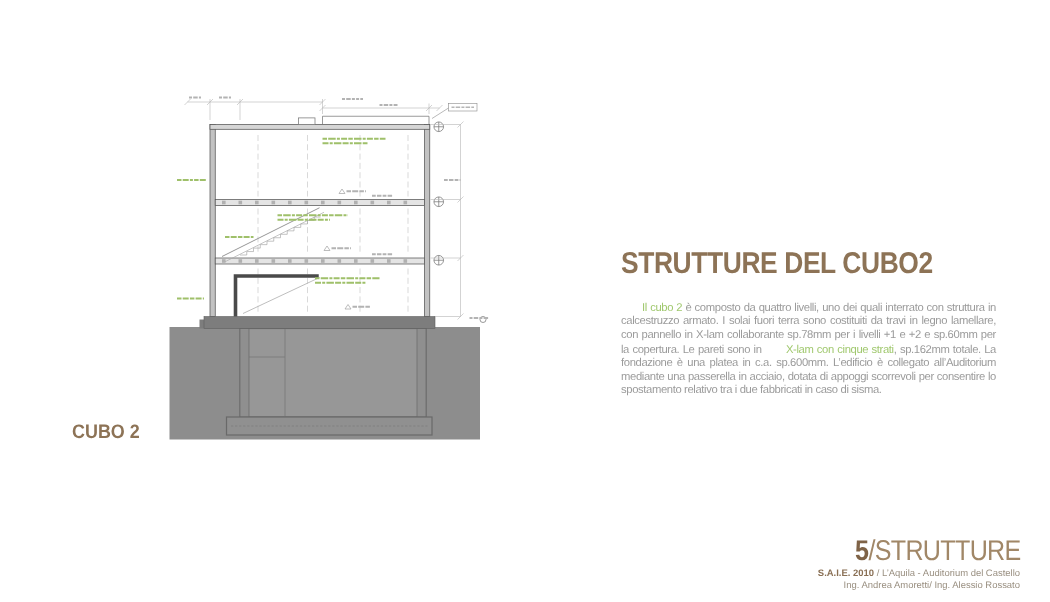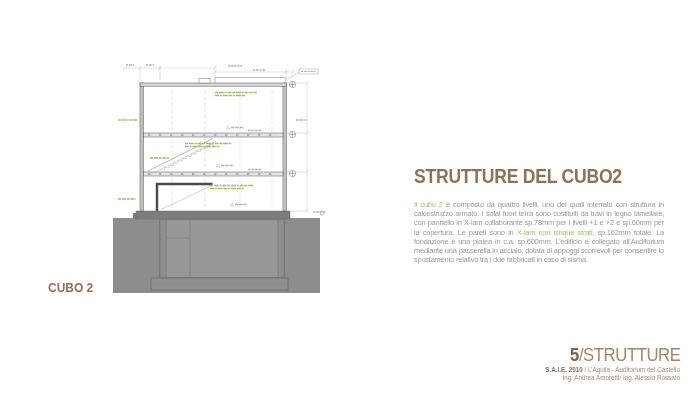--- a/index.html
+++ b/index.html
@@ -40,25 +40,25 @@
     position:absolute;left:414px;top:165px;
     font-size:20px;font-weight:700;color:var(--accent-brown);
     transform:scaleX(.88);transform-origin:left center;
     letter-spacing:-.3px;white-space:nowrap;
   }
   .description{
     position:absolute;left:414px;top:200px;width:250px;
     font-size:7.5px;line-height:9.2px;letter-spacing:-.25px;
     color:var(--body-gray);text-align:justify;
   }
-  .description .green{color:var(--accent-green);}
+  .description .green{color:var(--accent-green);margin-left:14px;}
 
   
   .footer{
-    position:absolute;right:20px;top:345px;text-align:right;
+    position:absolute;right:20px;top:358px;text-align:right;
   }
   .footer-title{
     white-space:nowrap;display:inline-block;
     transform:scaleX(.88);transform-origin:right center;
     letter-spacing:-.5px;line-height:20px;
   }
   .footer-num{font-size:19px;font-weight:700;color:var(--accent-brown-dark);}
   .footer-rest{font-size:19px;font-weight:400;color:var(--accent-brown-light);}
   .credits{font-size:6.3px;line-height:8px;color:var(--credit-gray);white-space:nowrap;}
   .credits .strong{font-weight:700;color:#8a7055;}

